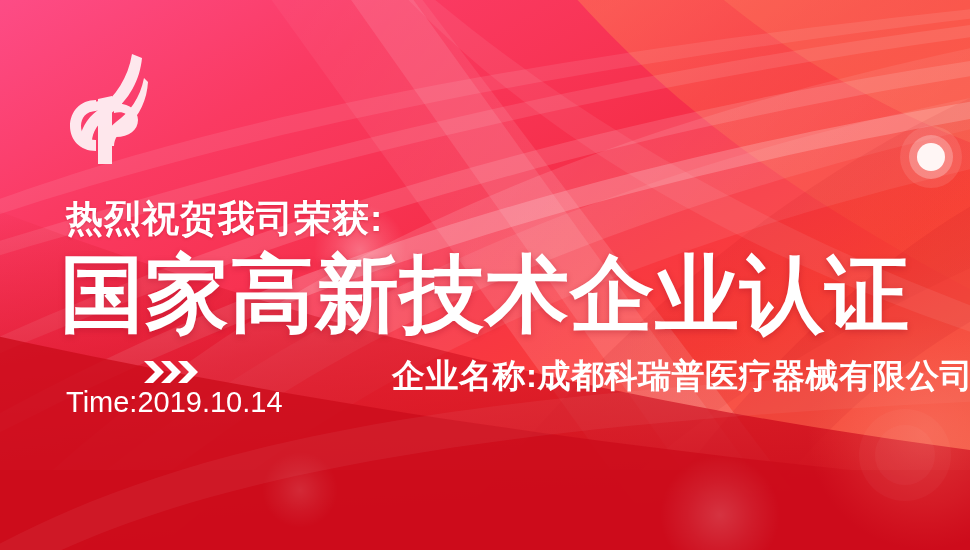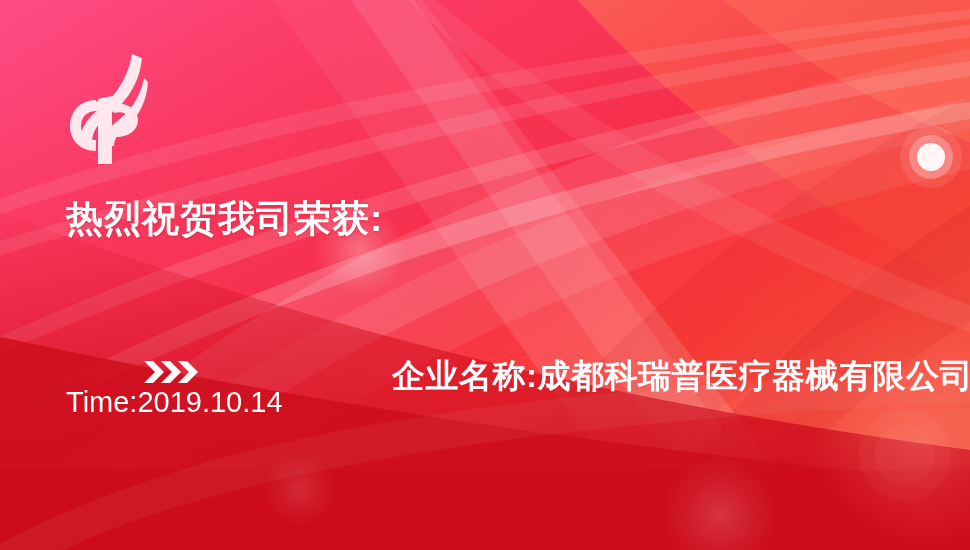--- a/index.html
+++ b/index.html
@@ -186,20 +186,21 @@
         <path d="M56 52 C70 50 80 58 80 68 C80 78 71 85 58 85 L58 75
                  C65 75 70 72 70 67 C70 62 65 59 56 61 Z"></path>
       </g>
     </svg>
   </div>
 
   <div class="txt-layer">
 
     <div id="subtitle">热烈祝贺我司荣获:</div>
 
+    <div id="headline">国家高新技术企业认证</div>
 
     <div id="footerline">
       <span id="chevrons">
         <svg width="56" height="26" viewBox="0 0 56 26" aria-hidden="true">
           <g fill="#ffffff">
             <path d="M1 2 L10 2 L21 13 L10 24 L1 24 L12 13 Z"></path>
             <path d="M18 2 L27 2 L38 13 L27 24 L18 24 L29 13 Z"></path>
             <path d="M35 2 L44 2 L55 13 L44 24 L35 24 L46 13 Z"></path>
           </g>
         </svg>

